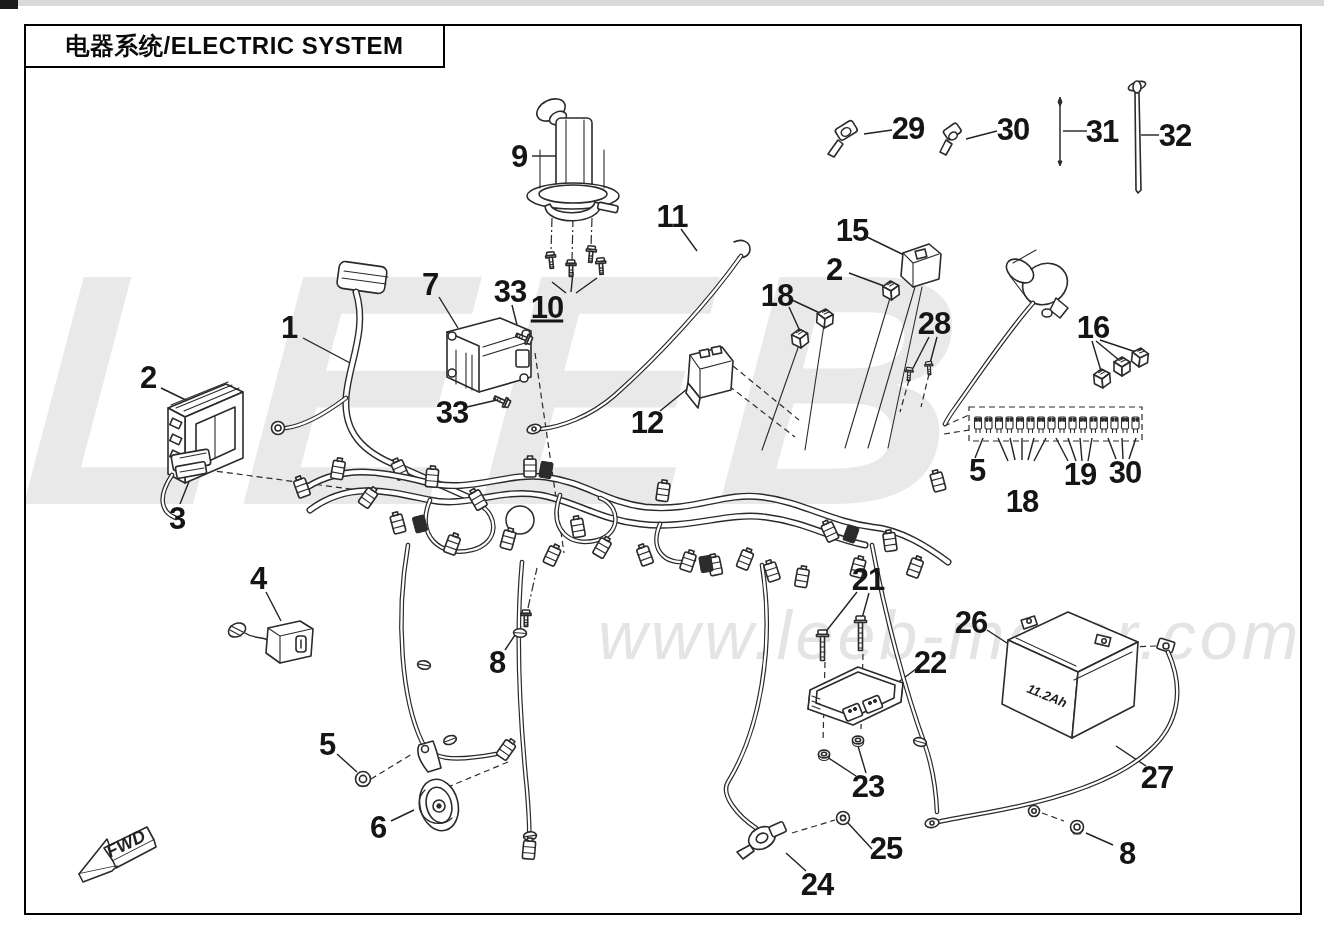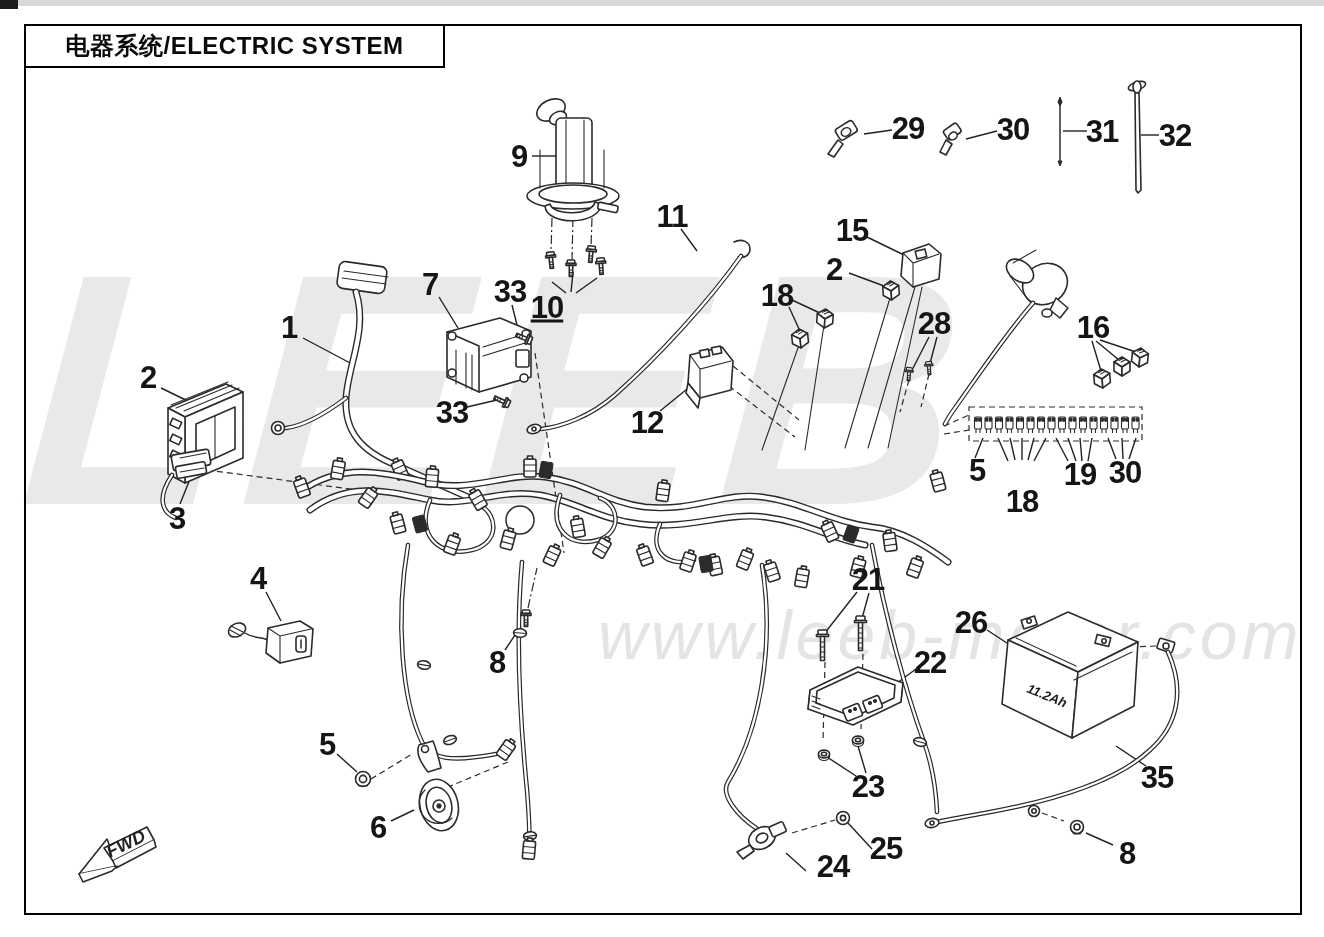--- a/index.html
+++ b/index.html
@@ -525,24 +525,24 @@
       <div class="callout" style="left: 834px; top: 269px;">2</div>
       <div class="callout" style="left: 852px; top: 230px;">15</div>
       <div class="callout" style="left: 1093px; top: 327px;">16</div>
       <div class="callout" style="left: 977px; top: 470px;">5</div>
       <div class="callout" style="left: 1022px; top: 501px;">18</div>
       <div class="callout" style="left: 1080px; top: 474px;">19</div>
       <div class="callout" style="left: 1125px; top: 472px;">30</div>
       <div class="callout" style="left: 868px; top: 579px;">21</div>
       <div class="callout" style="left: 930px; top: 662px;">22</div>
       <div class="callout" style="left: 868px; top: 786px;">23</div>
-      <div class="callout" style="left: 817px; top: 866px; margin-left: 16px;">24</div>
+      <div class="callout" style="left: 817px; top: 884px;">24</div>
       <div class="callout" style="left: 886px; top: 848px; text-align: right;">25</div>
       <div class="callout" style="left: 971px; top: 622px;">26</div>
-      <div class="callout" style="left: 1157px; top: 777px;">35</div>
+      <div class="callout" style="left: 1157px; top: 777px;">27</div>
       <div class="callout" style="left: 934px; top: 323px;">28</div>
       <div class="callout" style="left: 908px; top: 128px;">29</div>
       <div class="callout" style="left: 1013px; top: 129px; text-align: right;">30</div>
       <div class="callout" style="left: 1102px; top: 131px;">31</div>
       <div class="callout" style="left: 1175px; top: 135px;">32</div>
       <div class="callout" style="left: 510px; top: 291px;">33</div>
       <div class="callout" style="left: 452px; top: 412px;">33</div>
     </div>
 </div>
 

